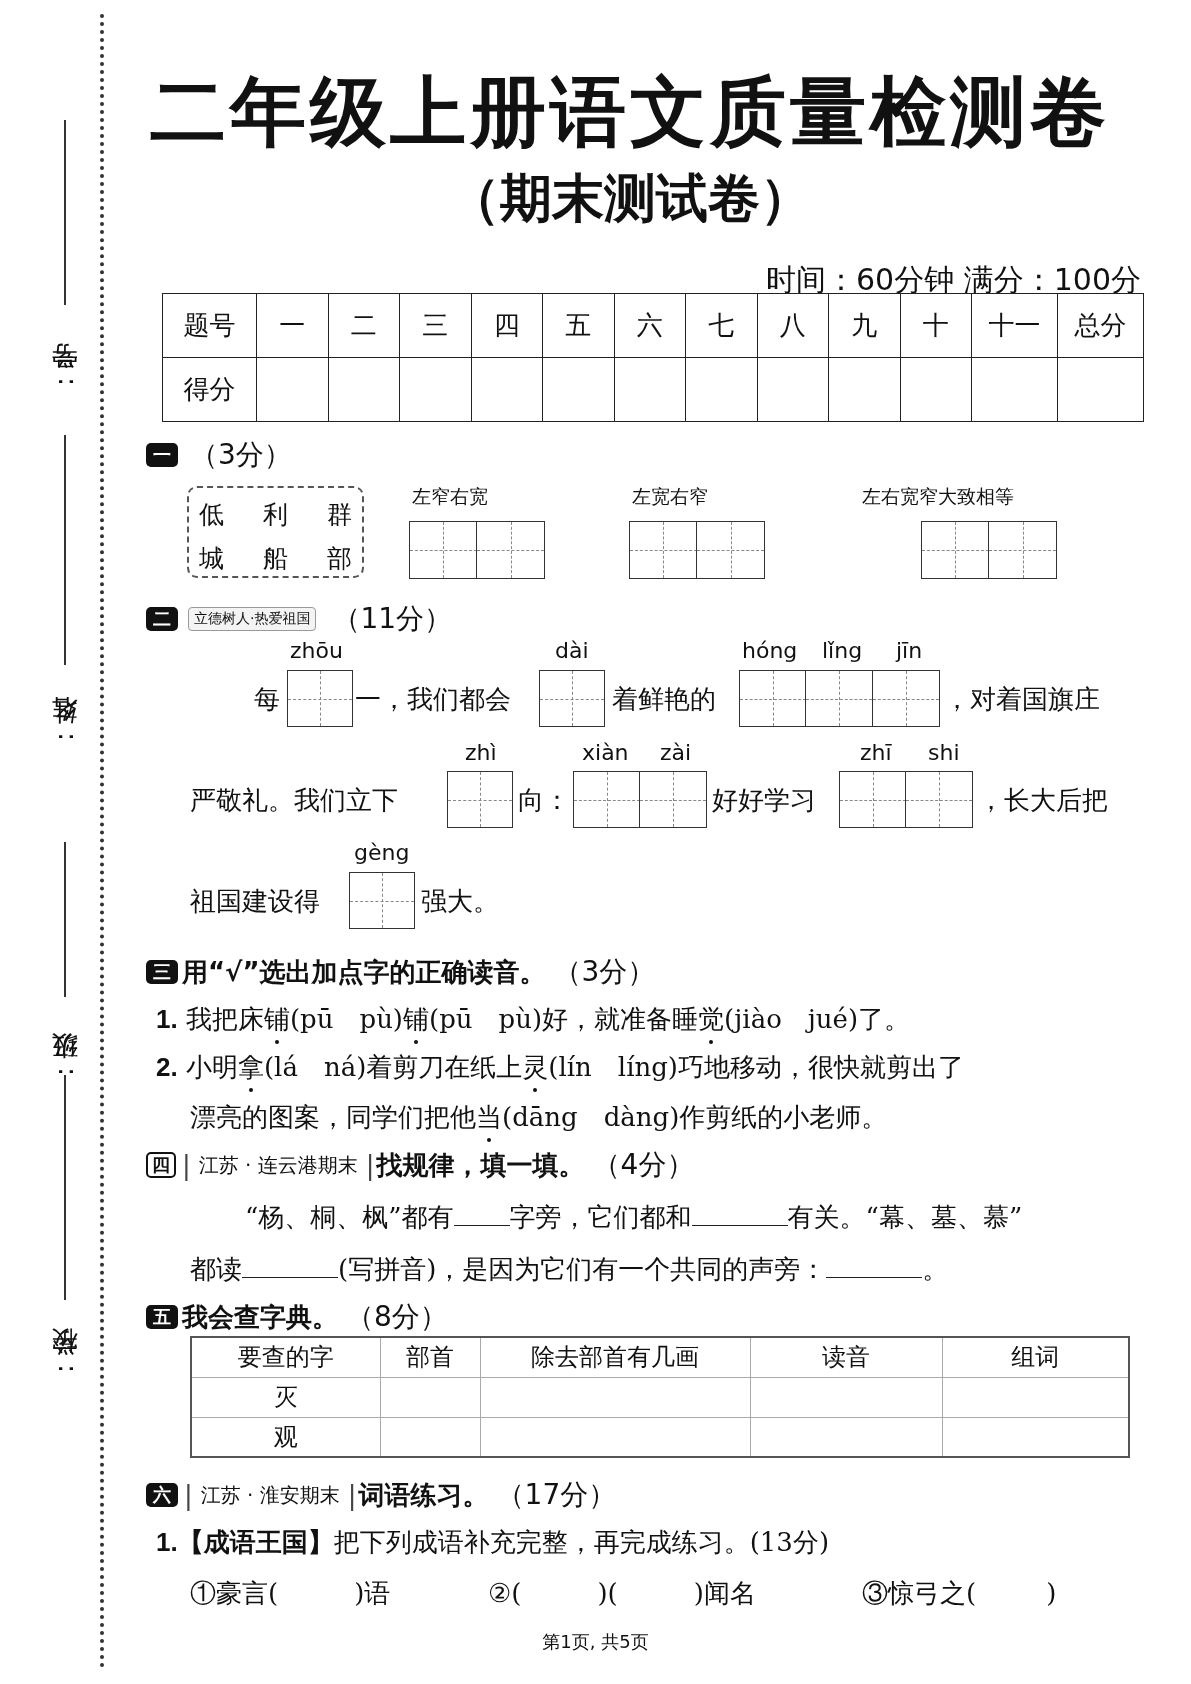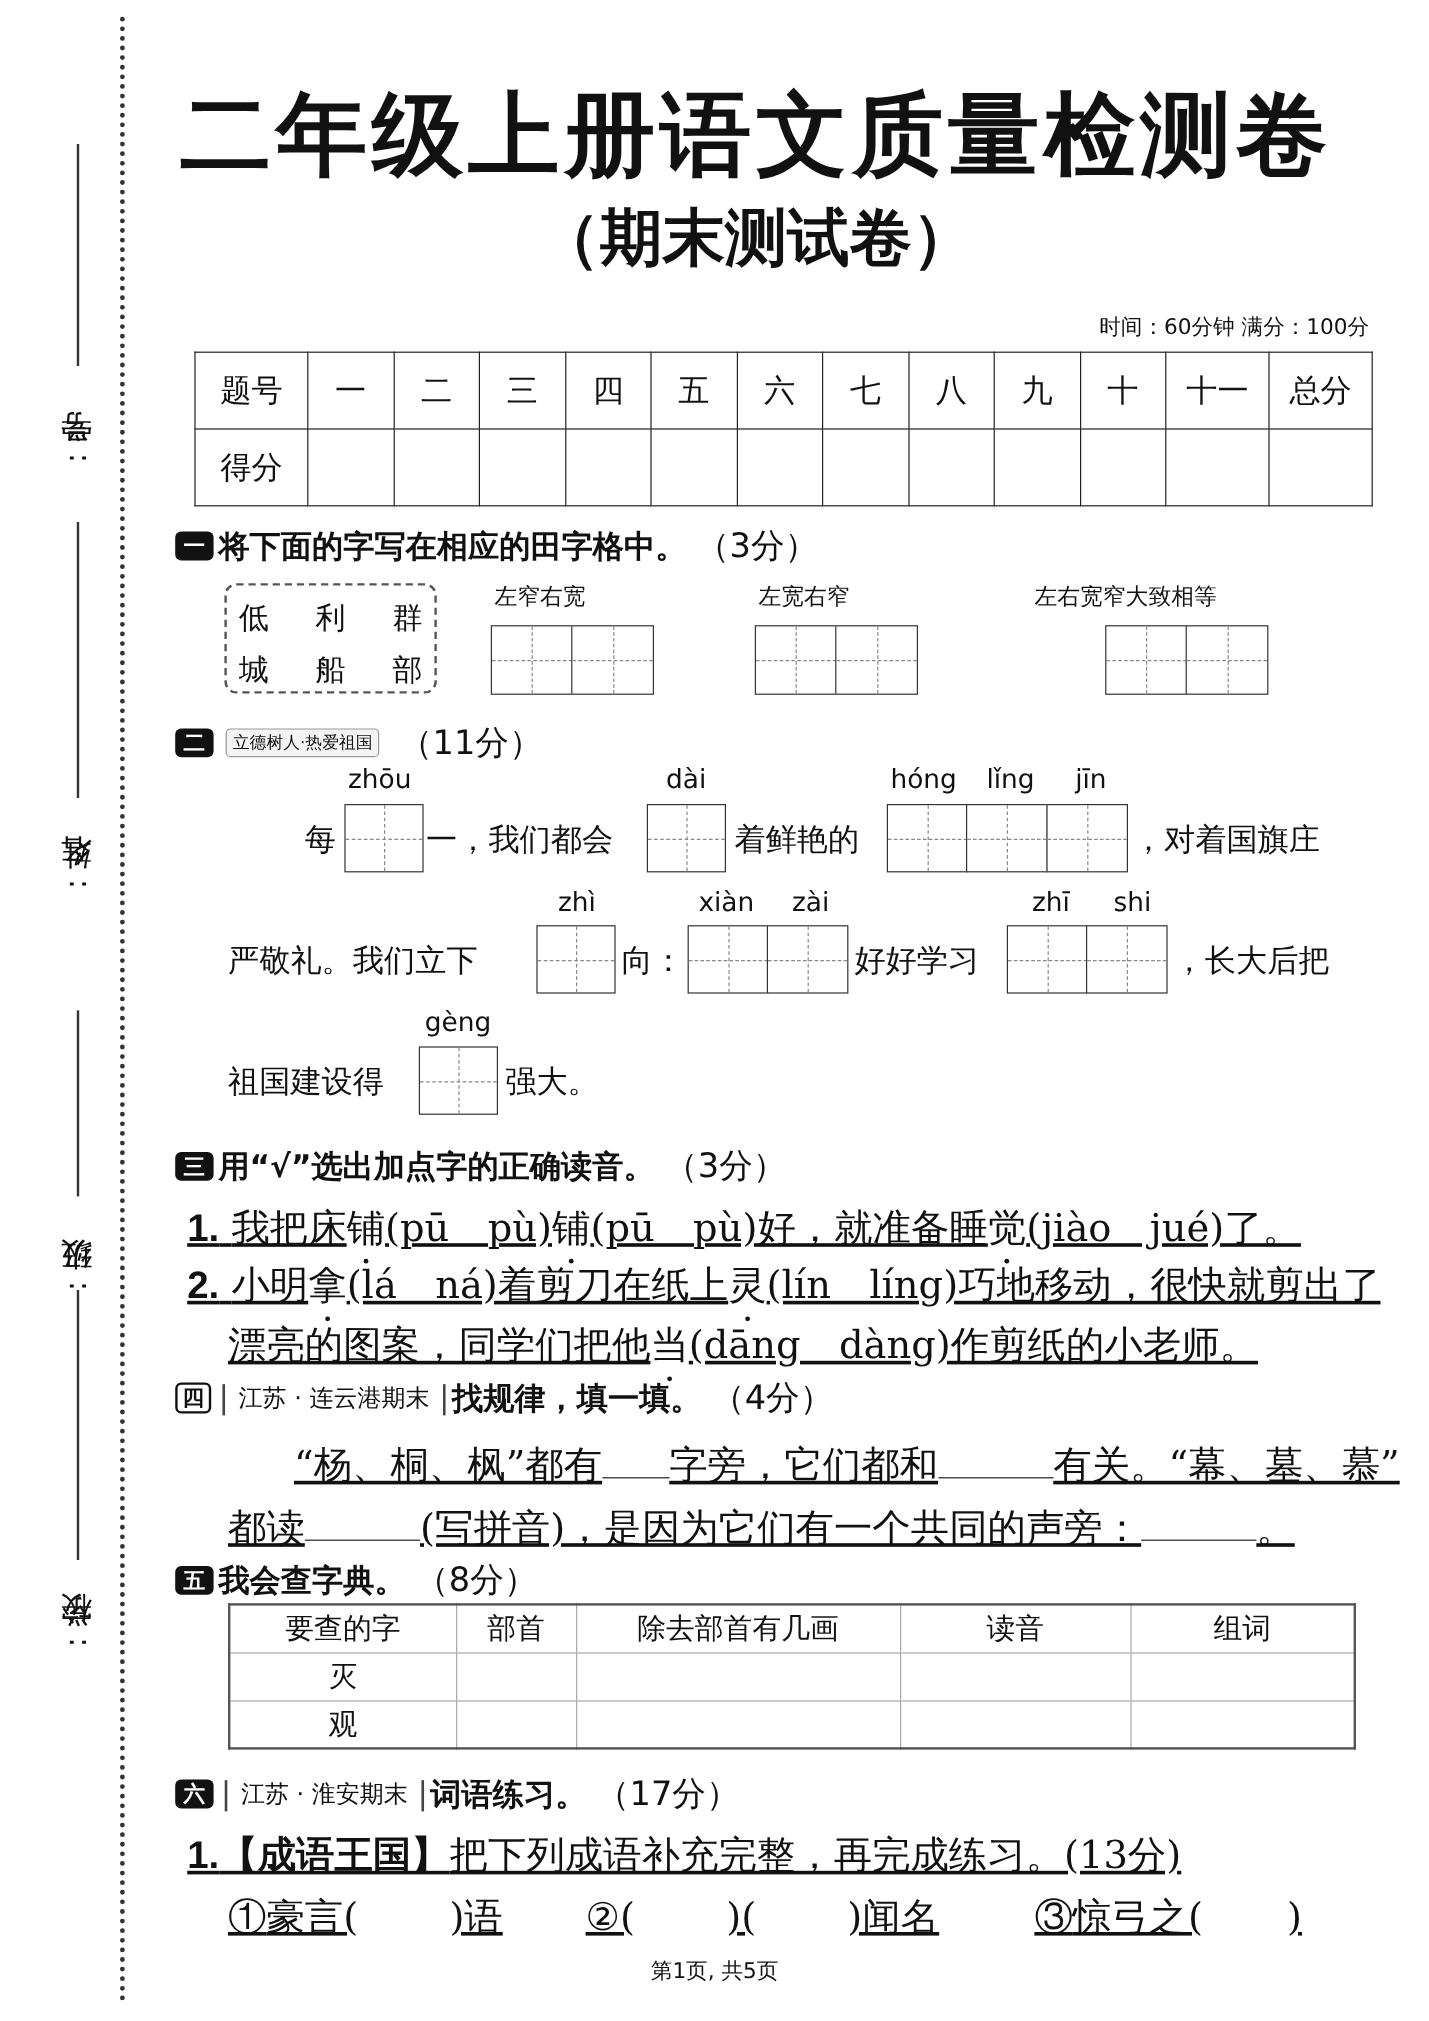--- a/index.html
+++ b/index.html
@@ -9,21 +9,21 @@
 
   
   .binding-line { position: absolute; left: 100px; top: 14px; height: 1655px; border-left: 4px dotted #333; }
   .side-field { position: absolute; left: 40px; width: 50px; }
   .side-field .line { position: absolute; left: 22px; width: 2px; background: #333; }
   .side-field .lbl { position: absolute; left: 6px; width: 36px; font-size: 26px; writing-mode: vertical-rl; transform: rotate(180deg); letter-spacing: 2px; }
 
   
   .title { position: absolute; left: 150px; width: 960px; top: 62px; text-align: center; font-size: 76px; font-weight: bold; letter-spacing: 4px; }
   .subtitle { position: absolute; left: 150px; width: 960px; top: 164px; text-align: center; font-size: 52px; font-weight: bold; }
-  .time-info { position: absolute; right: 50px; top: 260px; font-size: 18px; text-align: right; }
+  .time-info { position: absolute; right: 50px; top: 260px; font-size: 30px; text-align: right; }
 
   
   table.score { position: absolute; left: 162px; top: 293px; width: 982px; border-collapse: collapse; }
   table.score td { border: 1.5px solid #222; height: 64px; text-align: center; font-size: 26px; }
   table.score td.first { width: 94px; margin-left: 31px; }
 
   
   .sec { position: absolute; left: 146px; font-size: 26px; font-weight: bold; display: flex; align-items: center; white-space: nowrap; }
   .sec .num { display: inline-flex; align-items: center; justify-content: center; width: 32px; height: 24px; background: #111; color: #fff; border-radius: 5px; font-size: 18px; margin-right: 4px; }
   .sec .num.box { background: #fff; color: #111; border: 2.5px solid #111; width: 30px; height: 26px; }
@@ -41,21 +41,21 @@
   .grid { position: absolute; display: flex; }
   .cell { position: relative; border: 1.5px solid #333; margin-left: -1.5px; background: #fff; }
   .cell::before { content: ""; position: absolute; left: 50%; top: 0; bottom: 0; border-left: 1px dashed #888; }
   .cell::after { content: ""; position: absolute; top: 50%; left: 0; right: 0; border-top: 1px dashed #888; }
 
   
   .py { position: absolute; font-size: 22px; }
   .txt { position: absolute; font-size: 26px; white-space: nowrap; }
 
   
-  .q { position: absolute; font-size: 32px; white-space: nowrap; text-decoration: underline; }
+  .q { position: absolute; font-size: 26px; white-space: nowrap; }
   .q b { font-family: "Liberation Sans", sans-serif; }
   .dotc { position: relative; display: inline-block; }
   .dotc::after { content: ""; position: absolute; left: 50%; bottom: -7px; width: 4px; height: 4px; margin-left: -2px; border-radius: 50%; background: #111; }
   .blank { display: inline-block; border-bottom: 1.5px solid #222; height: 24px; vertical-align: baseline; }
 
   
   table.dict { position: absolute; left: 190px; top: 1336px; width: 940px; border-collapse: collapse; border: 2px solid #555; }
   table.dict td { border: 1px solid #aaa; height: 40px; text-align: center; font-size: 24px; }
 
   .footer { position: absolute; left: 0; width: 1191px; top: 1630px; text-align: center; font-size: 18px; }
@@ -116,21 +116,20 @@
     <td></td>
     <td></td>
     <td></td>
     <td></td>
   </tr>
 </tbody>
   </table>
 
 <div class="sec" style="top:436px">
   <span class="num">一</span>
-  <span>将下面的字写在相应的田字格中。</span>
   <span class="pts">（3分）</span>
 </div>
 <div class="char-box serif">
   <div class="row">
     <span>低</span>
     <span>利</span>
     <span>群</span>
   </div>
   <div class="row">
     <span>城</span>

